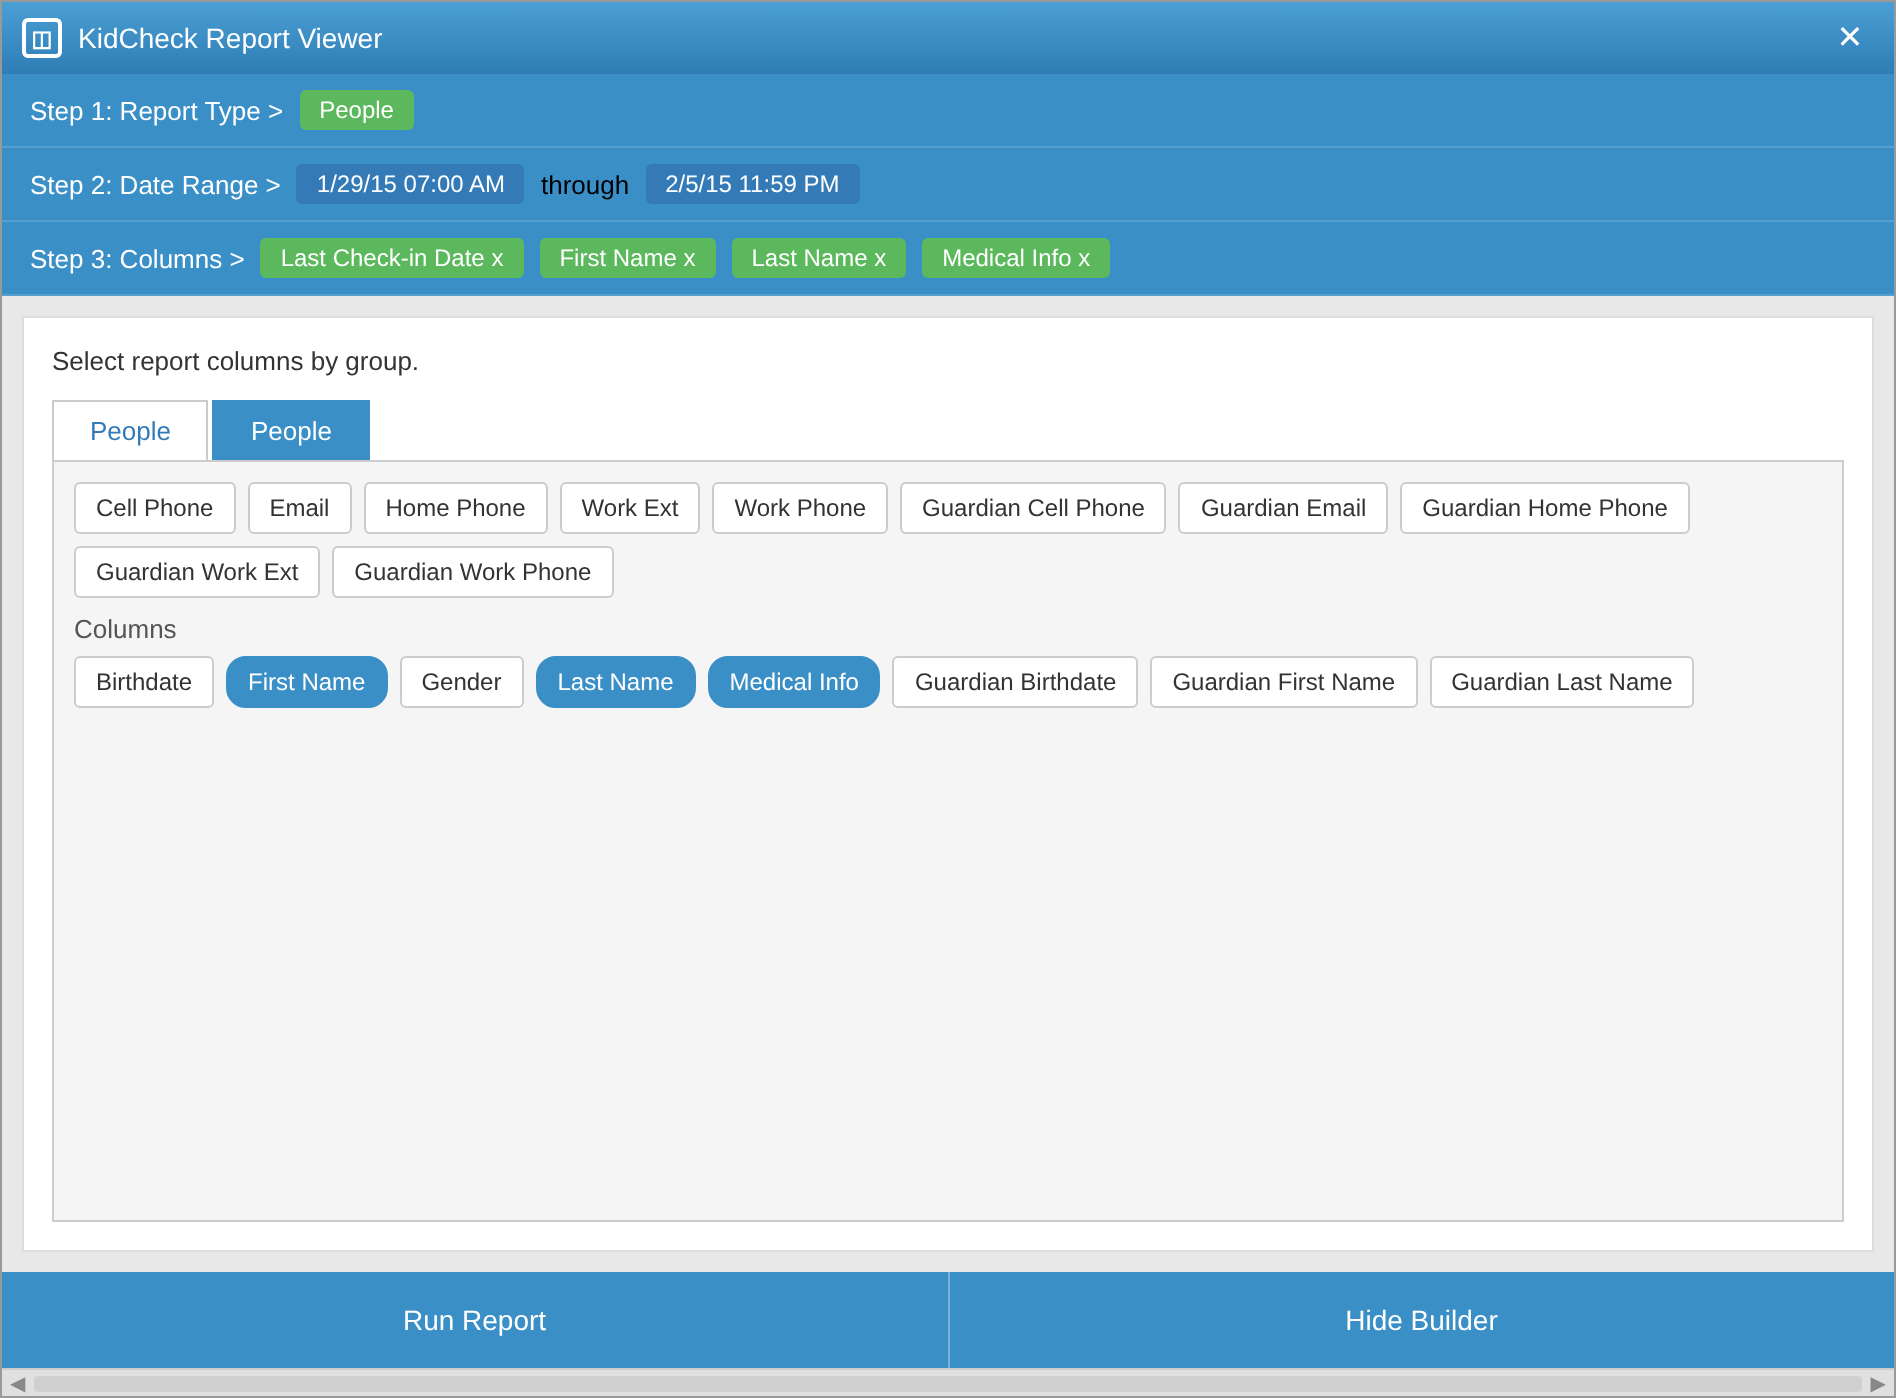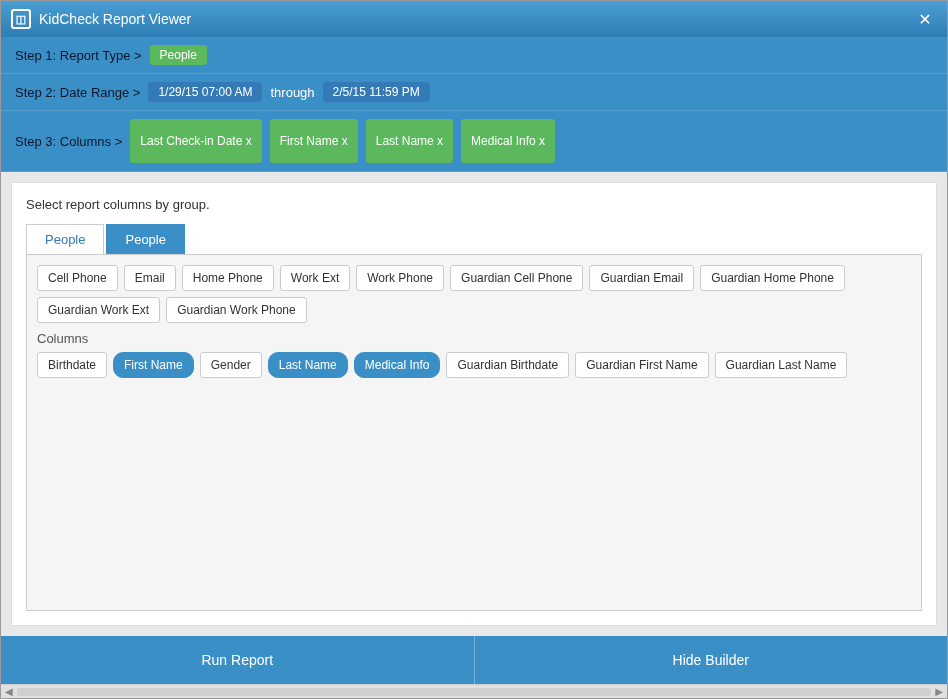--- a/index.html
+++ b/index.html
@@ -67,48 +67,48 @@
       flex-shrink: 0;
     }
     .step-row {
       display: flex;
       align-items: center;
       padding: 8px 14px;
       gap: 8px;
       border-bottom: 1px solid rgba(255,255,255,0.15);
     }
     .step-label {
-      color: #0f172a;
+      color: #ffffff;
       font-size: 13px;
       font-weight: 500;
       white-space: nowrap;
     }
     .step-tag {
       background: #5cb85c;
       color: white;
       padding: 3px 10px;
       border-radius: 3px;
       font-size: 12px;
       font-weight: 500;
     }
     .step-tag-blue {
       background: #337ab7;
       color: white;
       padding: 3px 10px;
       border-radius: 3px;
       font-size: 12px;
     }
     .step-tag-through {
-      color: #ffffff;
+      color: #000000;
       font-size: 13px;
     }
     .step-tag-green {
       background: #5cb85c;
       color: white;
-      padding: 15px 10px;
+      padding: 3px 10px;
       border-radius: 3px;
       font-size: 12px;
       display: flex;
       align-items: center;
       gap: 4px;
     }
     .main-content {
       flex: 1;
       background: #e8e8e8;
       display: flex;

